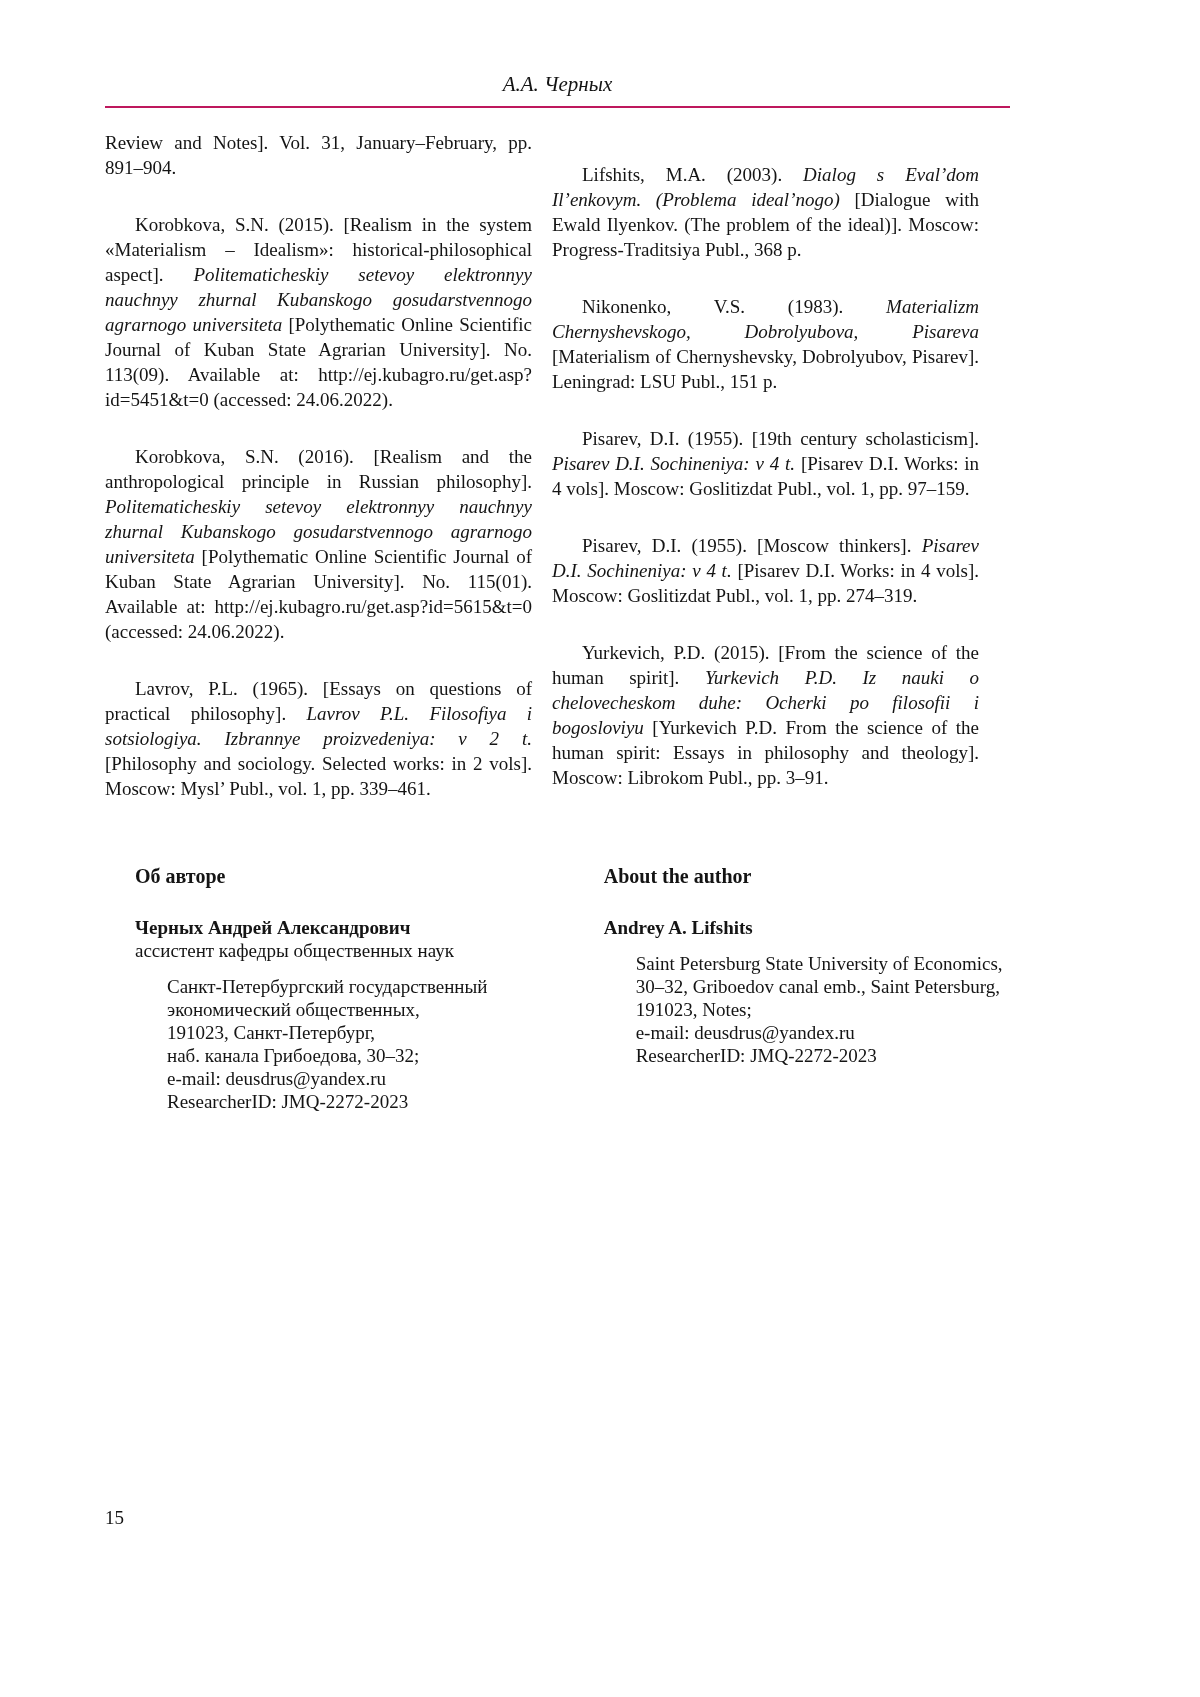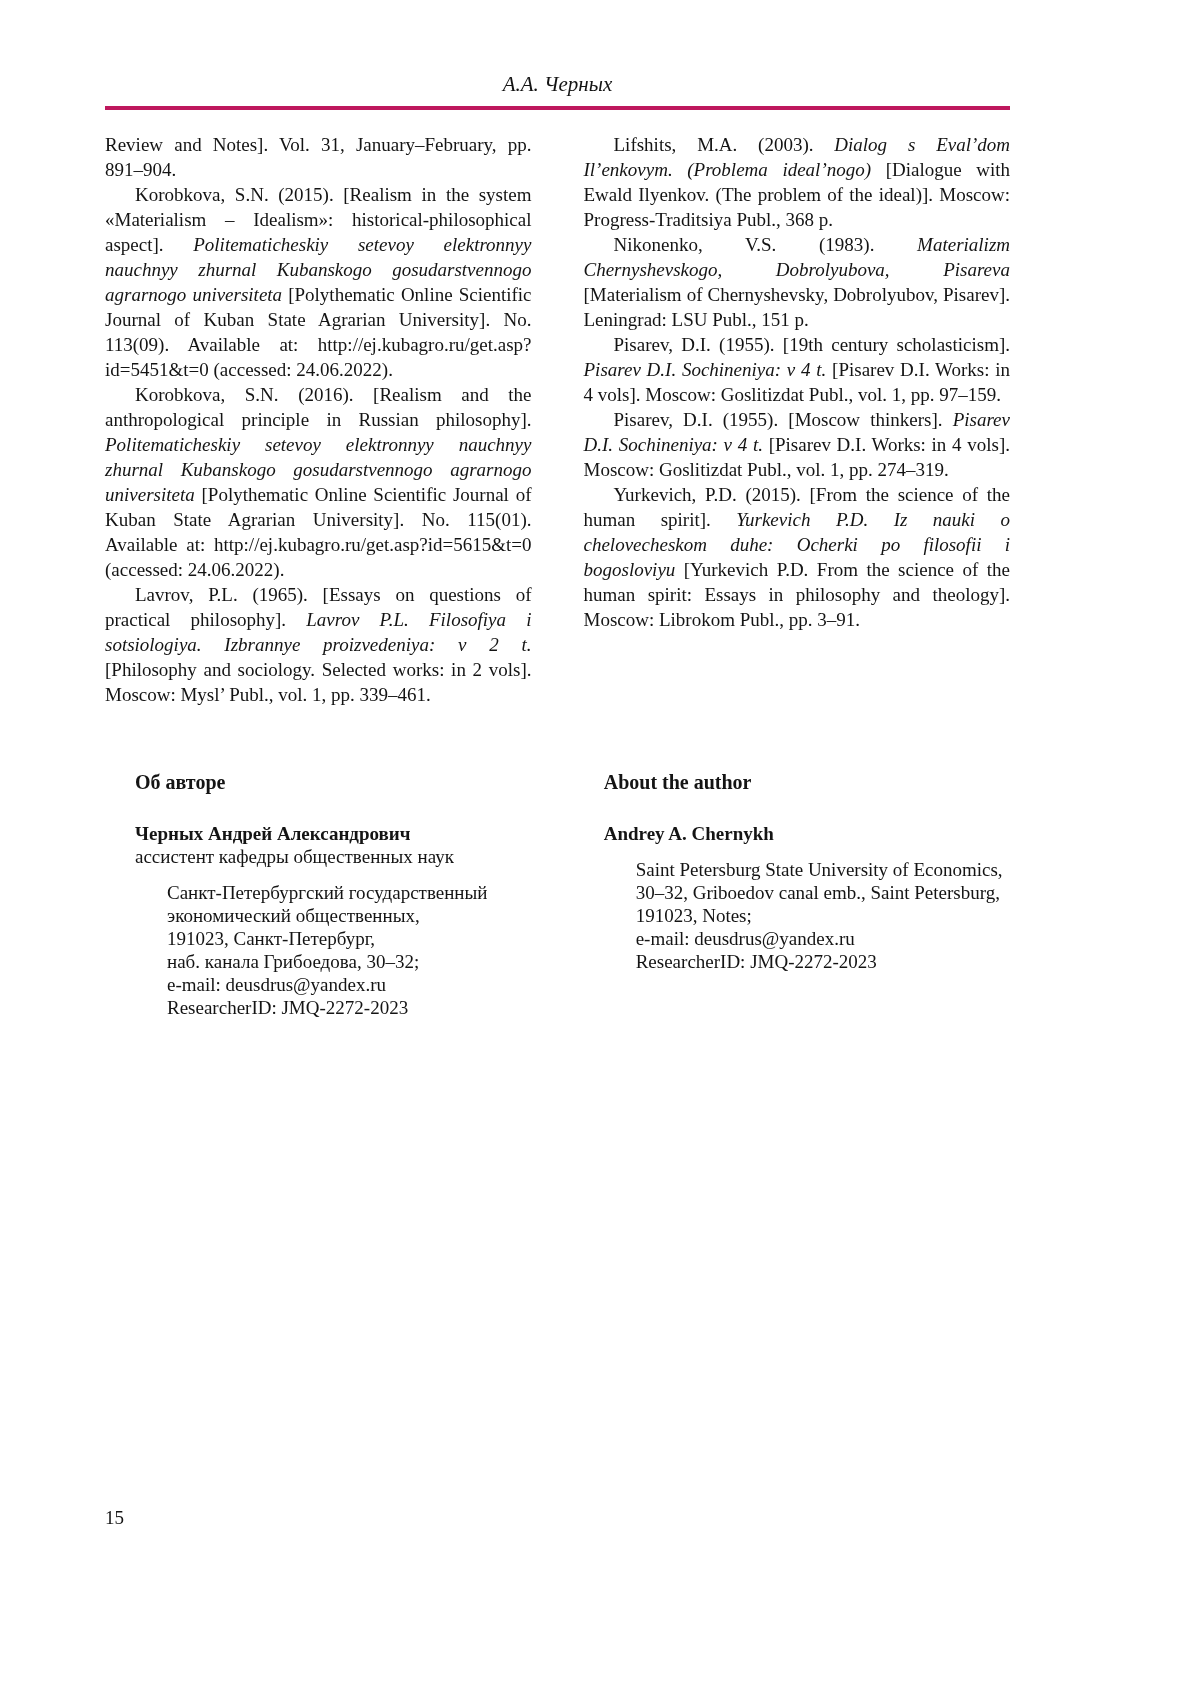--- a/index.html
+++ b/index.html
@@ -16,35 +16,35 @@
     left: 105px;
     top: 72px;
     width: 905px;
   }
   .running-head {
     text-align: center;
     font-style: italic;
     font-size: 21px;
     font-weight: normal;
     padding-bottom: 9px;
-    border-bottom: 4px solid #be185d;
+    border-bottom: 2px solid #be185d;
   }
   .columns {
     display: flex;
-    gap: 52px;
+    gap: 20px;
     margin-top: 22px;
   }
   .col {
     width: 427px;
     font-size: 19px;
     line-height: 25px;
     text-align: justify;
   }
   .ref { margin: 0; }
-  .ref.indent { text-indent: 30px; }
+  .ref.indent { text-indent: 30px; margin-top: 32px; }
   .ref i { font-style: italic; }
   .about {
     display: flex;
     gap: 68px;
     margin-top: 64px;
   }
   .about-col { width: 427px; font-size: 19px; line-height: 23px; }
   .about-col.ru { padding-left: 30px; }
   .about-col.en { padding-left: 12px; }
   .about-heading {
@@ -99,21 +99,21 @@
           <div>экономический общественных,</div>
           <div>191023, Санкт-Петербург,</div>
           <div>наб. канала Грибоедова, 30–32;</div>
           <div>e-mail: deusdrus@yandex.ru</div>
           <div>ResearcherID: JMQ-2272-2023</div>
         </div>
     </div>
 
     <div class="about-col en">
       <div class="about-heading">About the author</div>
-      <div class="author-name">Andrey A. Chernykh</div>
+      <div class="author-name">Andrey A. Lifshits</div>
       <div class="affiliation">
           <div>Saint Petersburg State University of Economics,</div>
           <div>30–32, Griboedov canal emb., Saint Petersburg,</div>
           <div>191023, Notes;</div>
           <div>e-mail: deusdrus@yandex.ru</div>
           <div>ResearcherID: JMQ-2272-2023</div>
         </div>
     </div>
 
   </div>

